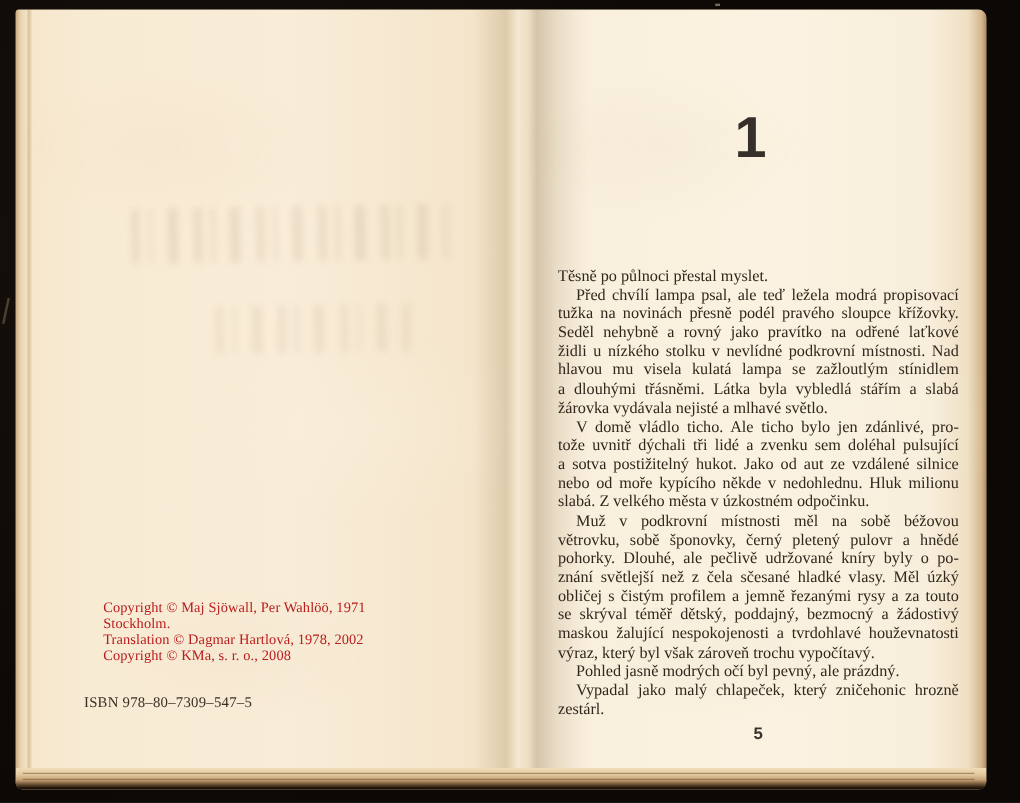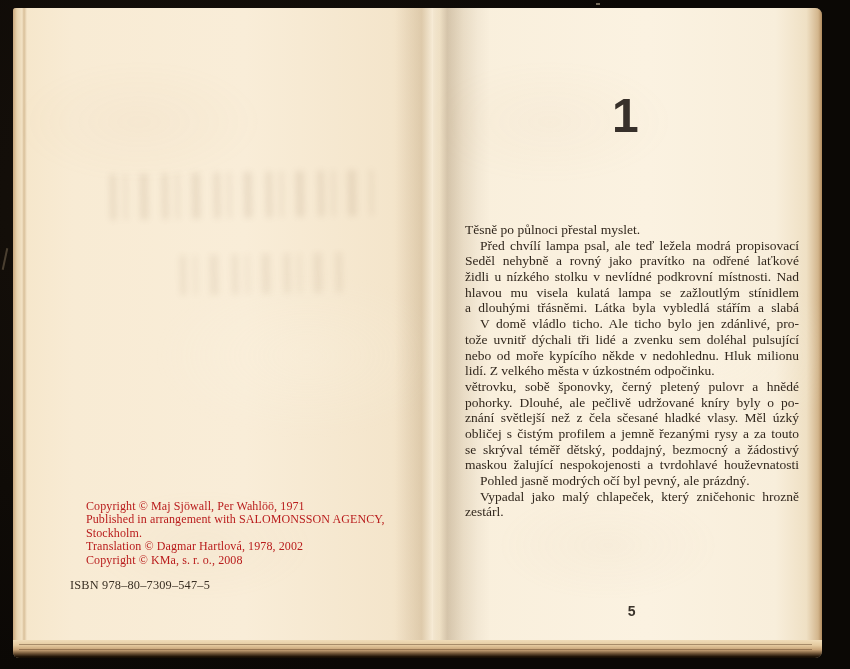--- a/index.html
+++ b/index.html
@@ -117,44 +117,48 @@
     </div>
     <div class="page page-right"></div>
     <div class="gutter"></div>
     <div class="stack">
       <div class="edge-line l1"></div>
       <div class="edge-line l2"></div>
     </div>
 
     <div class="copyright">
         <div class="cline">Copyright © Maj Sjöwall, Per Wahlöö, 1971</div>
-        <div class="cline">Published in arrangement with SALOMONSSON AGENCY,</div>
         <div class="cline">Stockholm.</div>
         <div class="cline">Translation © Dagmar Hartlová, 1978, 2002</div>
         <div class="cline">Copyright © KMa, s. r. o., 2008</div>
       </div>
     <div class="isbn">ISBN 978–80–7309–547–5</div>
 
     <div class="chapter-num">1</div>
     <div class="bodytext">
         <div class="line end">Těsně po půlnoci přestal myslet.</div>
         <div class="line indent">Před chvílí lampa psal, ale teď ležela modrá propisovací</div>
+        <div class="line">tužka na novinách přesně podél pravého sloupce křížovky.</div>
         <div class="line">Seděl nehybně a rovný jako pravítko na odřené laťkové</div>
         <div class="line">židli u nízkého stolku v nevlídné podkrovní místnosti. Nad</div>
         <div class="line">hlavou mu visela kulatá lampa se zažloutlým stínidlem</div>
         <div class="line">a dlouhými třásněmi. Látka byla vybledlá stářím a slabá</div>
+        <div class="line end">žárovka vydávala nejisté a mlhavé světlo.</div>
         <div class="line indent">V domě vládlo ticho. Ale ticho bylo jen zdánlivé, pro-</div>
         <div class="line">tože uvnitř dýchali tři lidé a zvenku sem doléhal pulsující</div>
+        <div class="line">a sotva postižitelný hukot. Jako od aut ze vzdálené silnice</div>
         <div class="line">nebo od moře kypícího někde v nedohlednu. Hluk milionu</div>
-        <div class="line end">lidí. Z velkého města v úzkostném odpočinku.</div>
+        <div class="line end">slabá. Z velkého města v úzkostném odpočinku.</div>
+        <div class="line indent">Muž v podkrovní místnosti měl na sobě béžovou</div>
         <div class="line">větrovku, sobě šponovky, černý pletený pulovr a hnědé</div>
         <div class="line">pohorky. Dlouhé, ale pečlivě udržované kníry byly o po-</div>
         <div class="line">znání světlejší než z čela sčesané hladké vlasy. Měl úzký</div>
         <div class="line">obličej s čistým profilem a jemně řezanými rysy a za touto</div>
         <div class="line">se skrýval téměř dětský, poddajný, bezmocný a žádostivý</div>
         <div class="line">maskou žalující nespokojenosti a tvrdohlavé houževnatosti</div>
+        <div class="line end">výraz, který byl však zároveň trochu vypočítavý.</div>
         <div class="line end indent">Pohled jasně modrých očí byl pevný, ale prázdný.</div>
         <div class="line indent">Vypadal jako malý chlapeček, který zničehonic hrozně</div>
         <div class="line end">zestárl.</div>
       </div>
     <div class="page-num">5</div>
   </div>
 </div>
 
 </body></html>

